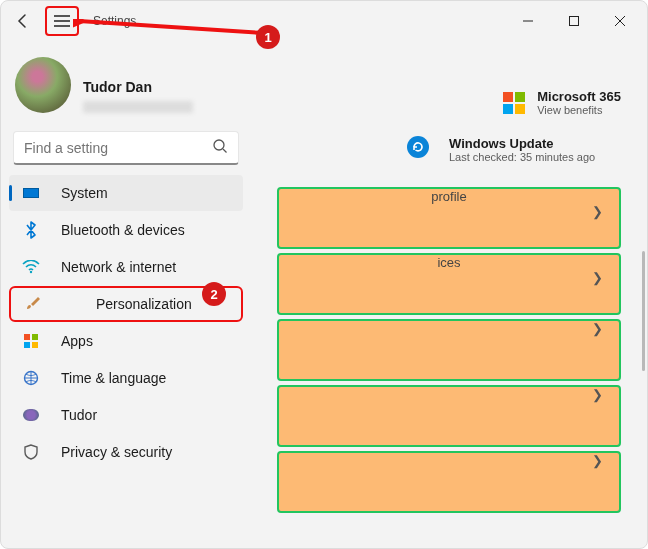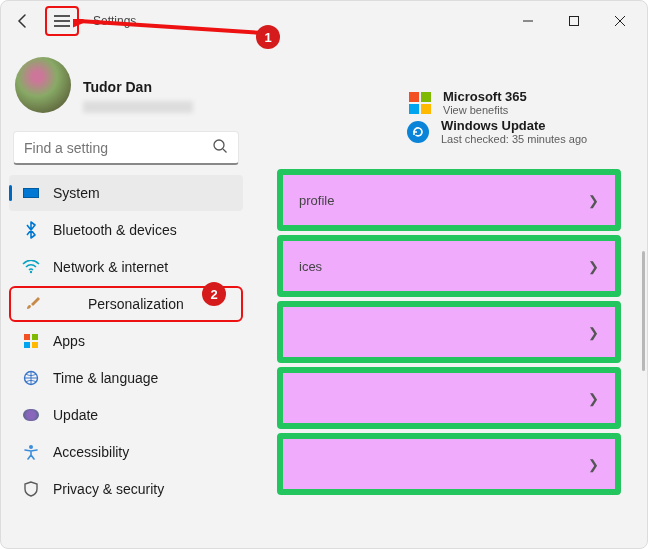--- a/index.html
+++ b/index.html
@@ -117,63 +117,65 @@
     border: 2px solid #e11;
     border-radius: 6px;
     gap: 33px;
   }
   .nav-ico {
     width: 20px; height:20px;
     display:flex;align-items:center;justify-content:center;
     margin-right: 12px;
     font-size: 15px;
   }
-  .nav-label { font-size: 14px; }
+  .nav-label { font-size: 14px; margin-left: 8px; }
   .main {
     flex:1;
     position: relative;
     overflow: hidden;
   }
   .main-inner {
     padding: 48px 26px 0 26px;
     position: relative;
   }
   .top-tiles {
     display:flex;
     gap: 36px;
     margin-left: 130px;
-    margin-bottom: 2px;
+    margin-bottom: 20px;
+    justify-content: flex-end;
   }
   .tile {
     display:flex; align-items:center; gap:10px;
   }
   .tile-ico {
     width: 26px; height:26px;
     display:flex;align-items:center;justify-content:center;
   }
   .tile-txt { display:flex;flex-direction:column; }
   .tile-title { font-size: 13px; font-weight:600; }
   .tile-sub { font-size: 11px; color:#5c5c5c; }
   .update-row {
-    display:flex; align-items:center; gap:12px;
+    display:flex; gap:20px;
     margin-left: 130px;
     margin-bottom: 24px;
   }
   .cards {
     display:flex; flex-direction:column; gap:4px;
   }
   .card {
     height: 62px;
-    background:#f0abfc;
-    border:6px solid #22c55e;
+    background:#fdba74;
+    border:2px solid #22c55e;
     border-radius:4px;
     display:flex;align-items:center;
     padding: 0 16px;
     color:#444;
     font-size: 13px;
+    flex-direction: column;
   }
   .card .chev {
     margin-left:auto; color:#555;
   }
   .scrollbar {
     position:absolute;
     right:2px; top:210px;
     width:3px; height:120px;
     background:#b8b8b8;
     border-radius:3px;
@@ -333,30 +335,21 @@
               <circle cx="8" cy="8" r="6.5" stroke="#3975c9" stroke-width="1.4" fill="none"></circle>
               <path d="M8 1.5v13M1.5 8h13M3 4c3 2 7 2 10 0M3 12c3-2 7-2 10 0" stroke="#3975c9" stroke-width="1" fill="none"></path>
             </svg>
         </span>
         <span class="nav-label">Time &amp; language</span>
       </div>
       <div class="nav-item">
         <span class="nav-ico">
             <span class="ico-game"></span>
           </span>
-        <span class="nav-label">Update</span>
-      </div>
-      <div class="nav-item">
-        <span class="nav-ico ico-access">
-          <svg width="16" height="16" viewBox="0 0 16 16">
-              <circle cx="8" cy="3" r="2" fill="#3c8ddc"></circle>
-              <path d="M2 6l6 1 6-1M8 7v4l-3 4M8 11l3 4" stroke="#3c8ddc" stroke-width="1.6" fill="none" stroke-linecap="round"></path>
-            </svg>
-        </span>
-        <span class="nav-label">Accessibility</span>
+        <span class="nav-label">Tudor</span>
       </div>
       <div class="nav-item">
         <span class="nav-ico ico-priv">
           <svg width="14" height="16" viewBox="0 0 14 16">
               <path d="M7 1 1 3v5c0 4 3 6 6 7 3-1 6-3 6-7V3z" stroke="#5b5b5b" stroke-width="1.4" fill="none"></path>
             </svg>
         </span>
         <span class="nav-label">Privacy &amp; security</span>
       </div>
       <div class="nav-item">

